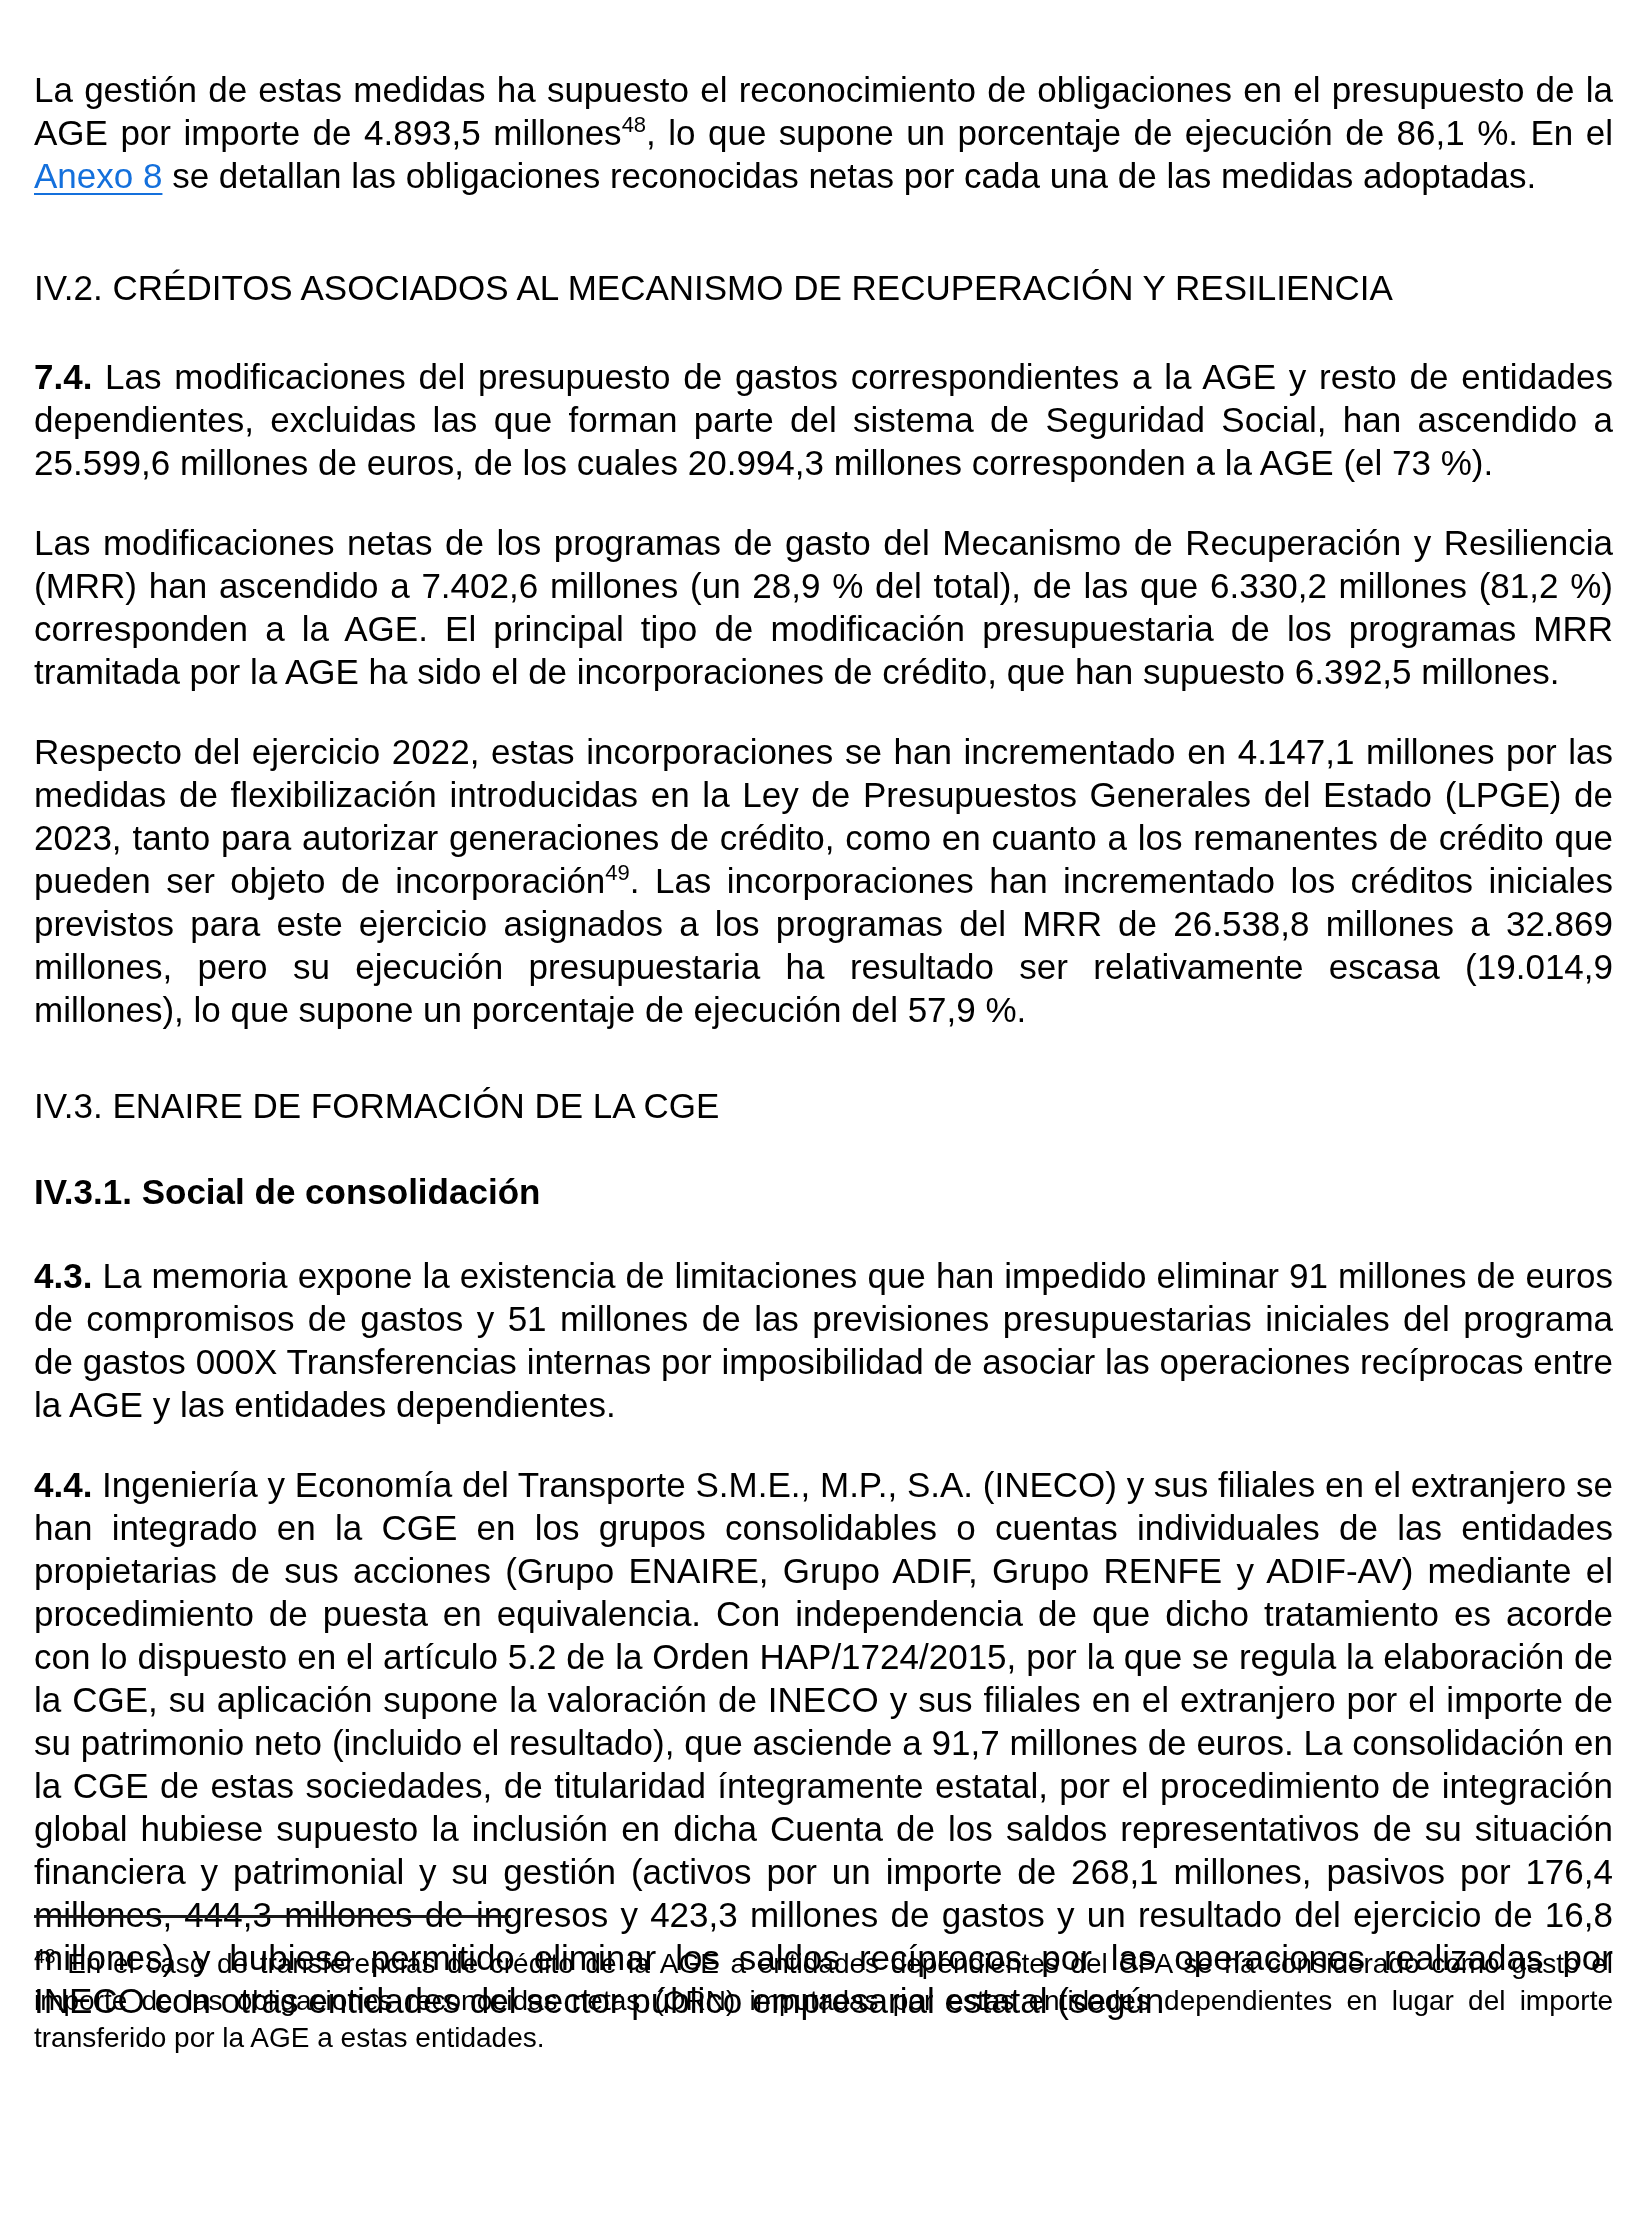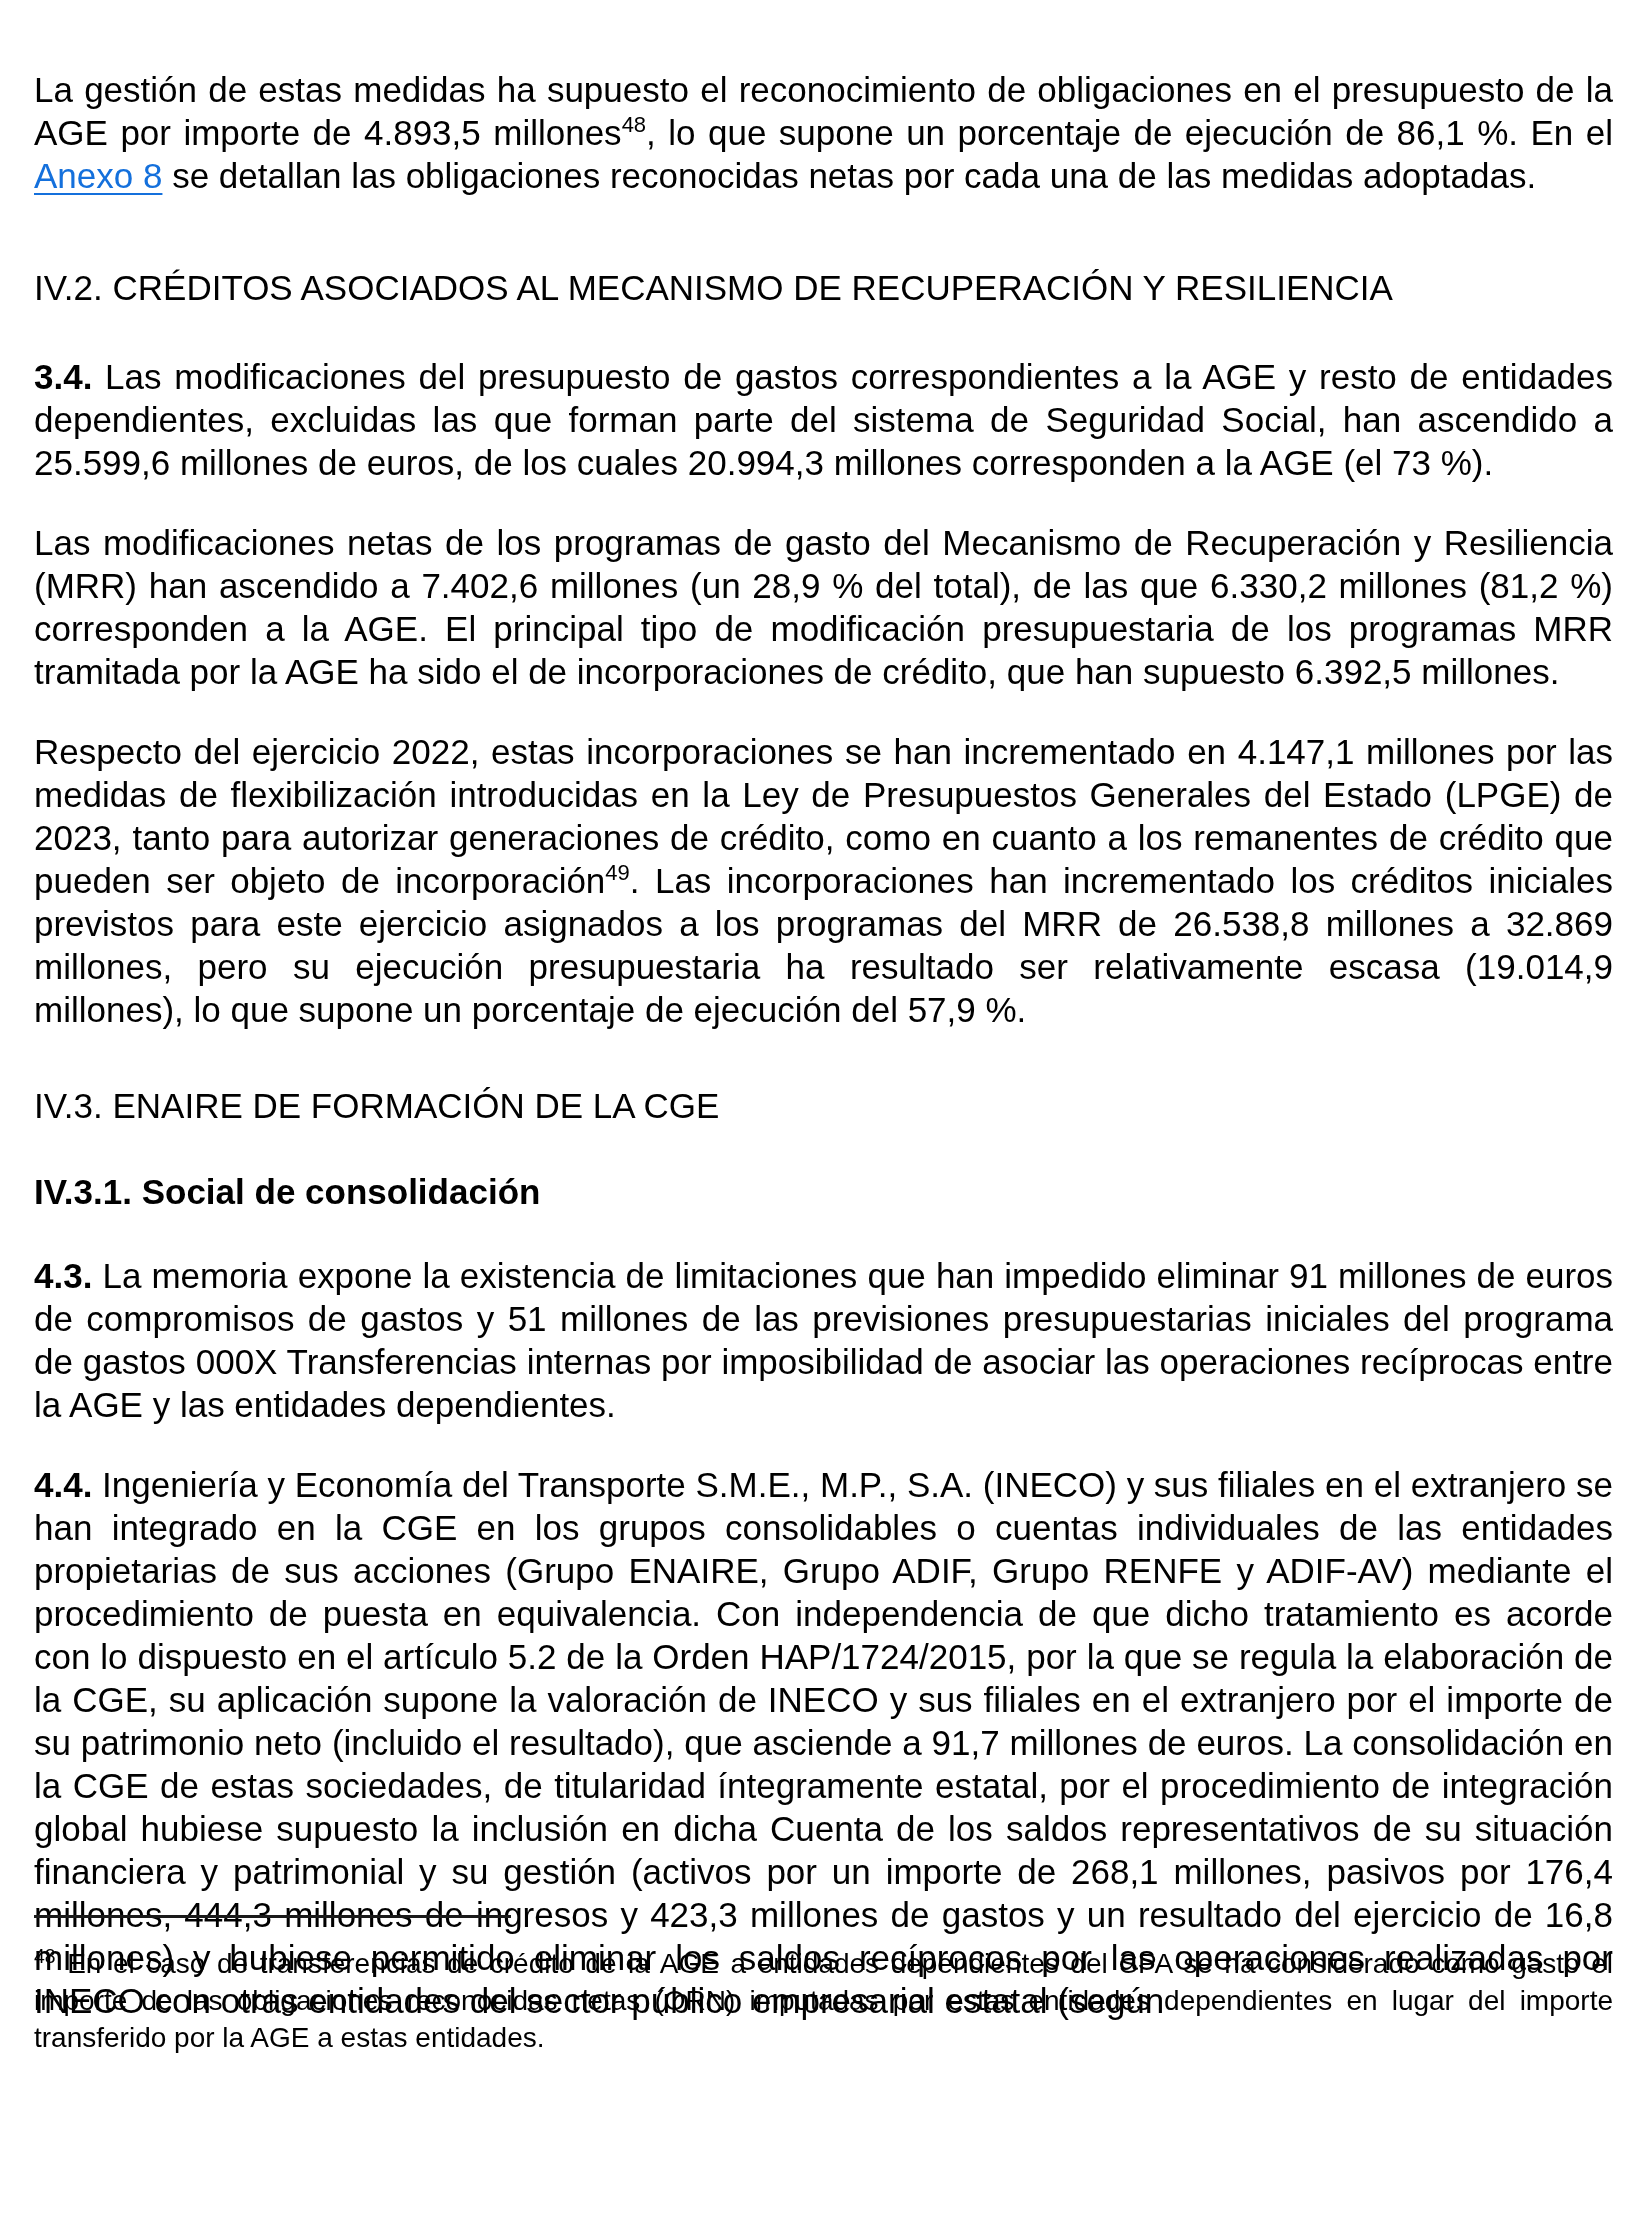--- a/index.html
+++ b/index.html
@@ -79,21 +79,21 @@
 <body>
 
 <div class="page">
 
   <div class="content">
 
     <p class="body"><span>La gestión de estas medidas ha supuesto el reconocimiento de obligaciones en el presupuesto de la AGE por importe de 4.893,5 millones</span><sup class="fnref">48</sup><span>, lo que supone un porcentaje de ejecución de 86,1 %. En el </span><a href="#" class="doclink">Anexo 8</a><span> se detallan las obligaciones reconocidas netas por cada una de las medidas adoptadas.</span></p>
 
     <h1 class="sect">IV.2. CRÉDITOS ASOCIADOS AL MECANISMO DE RECUPERACIÓN Y RESILIENCIA</h1>
 
-    <p class="body"><span class="b">3.4.</span><span> Las modificaciones del presupuesto de gastos correspondientes a la AGE y resto de entidades dependientes, excluidas las que forman parte del sistema de Seguridad Social, han ascendido a 25.599,6 millones de euros, de los cuales 20.994,3 millones corresponden a la AGE (el 73 %).</span></p>
+    <p class="body"><span class="b">7.4.</span><span> Las modificaciones del presupuesto de gastos correspondientes a la AGE y resto de entidades dependientes, excluidas las que forman parte del sistema de Seguridad Social, han ascendido a 25.599,6 millones de euros, de los cuales 20.994,3 millones corresponden a la AGE (el 73 %).</span></p>
 
     <p class="body">Las modificaciones netas de los programas de gasto del Mecanismo de Recuperación y Resiliencia (MRR) han ascendido a 7.402,6 millones (un 28,9 % del total), de las que 6.330,2 millones (81,2 %) corresponden a la AGE. El principal tipo de modificación presupuestaria de los programas MRR tramitada por la AGE ha sido el de incorporaciones de crédito, que han supuesto 6.392,5 millones.</p>
 
     <p class="body"><span>Respecto del ejercicio 2022, estas incorporaciones se han incrementado en 4.147,1 millones por las medidas de flexibilización introducidas en la Ley de Presupuestos Generales del Estado (LPGE) de 2023, tanto para autorizar generaciones de crédito, como en cuanto a los remanentes de crédito que pueden ser objeto de incorporación</span><sup class="fnref">49</sup><span>. Las incorporaciones han incrementado los créditos iniciales previstos para este ejercicio asignados a los programas del MRR de 26.538,8 millones a 32.869 millones, pero su ejecución presupuestaria ha resultado ser relativamente escasa (19.014,9 millones), lo que supone un porcentaje de ejecución del 57,9 %.</span></p>
 
     <h1 class="sect sect2">IV.3. ENAIRE DE FORMACIÓN DE LA CGE</h1>
 
     <h2 class="subsect">IV.3.1. Social de consolidación</h2>
 
     <p class="body"><span class="b">4.3.</span><span> La memoria expone la existencia de limitaciones que han impedido eliminar 91 millones de euros de compromisos de gastos y 51 millones de las previsiones presupuestarias iniciales del programa de gastos 000X Transferencias internas por imposibilidad de asociar las operaciones recíprocas entre la AGE y las entidades dependientes.</span></p>

